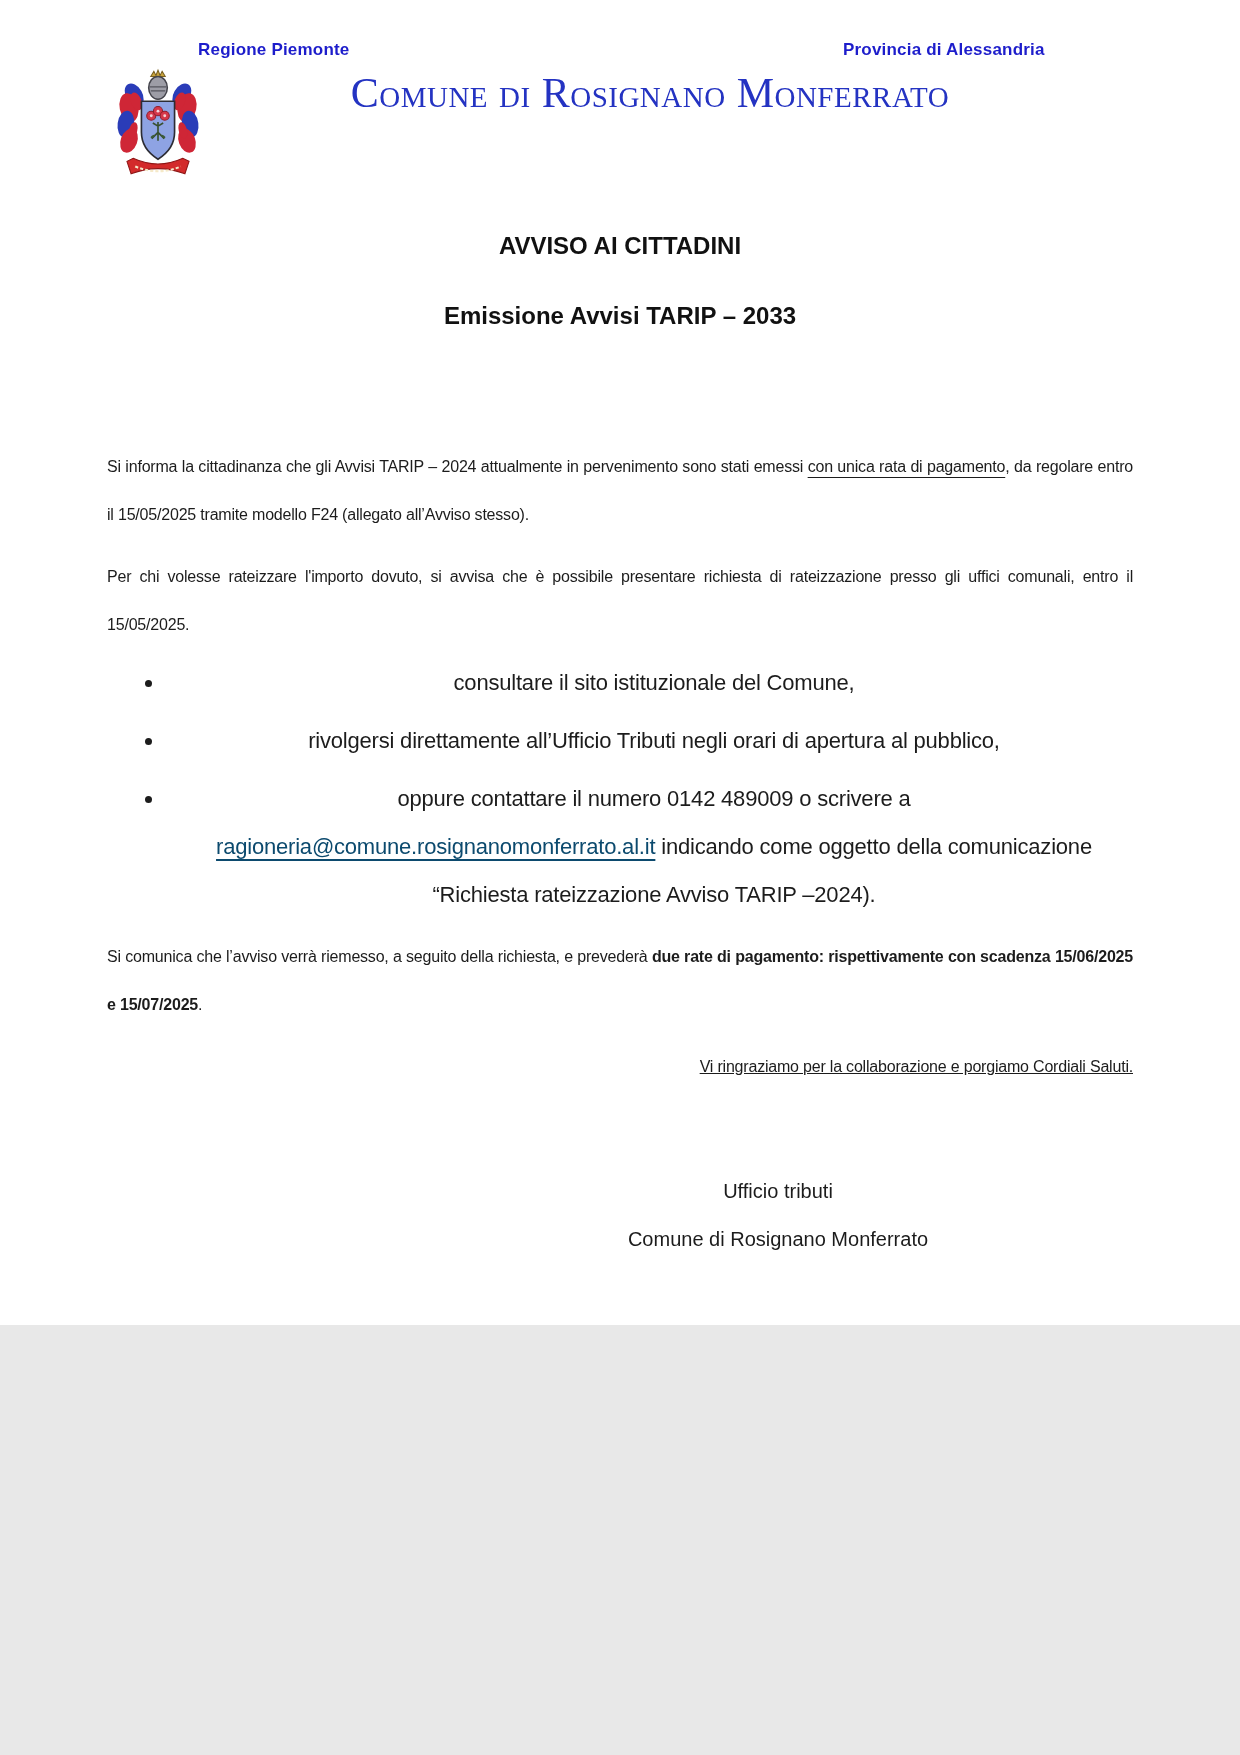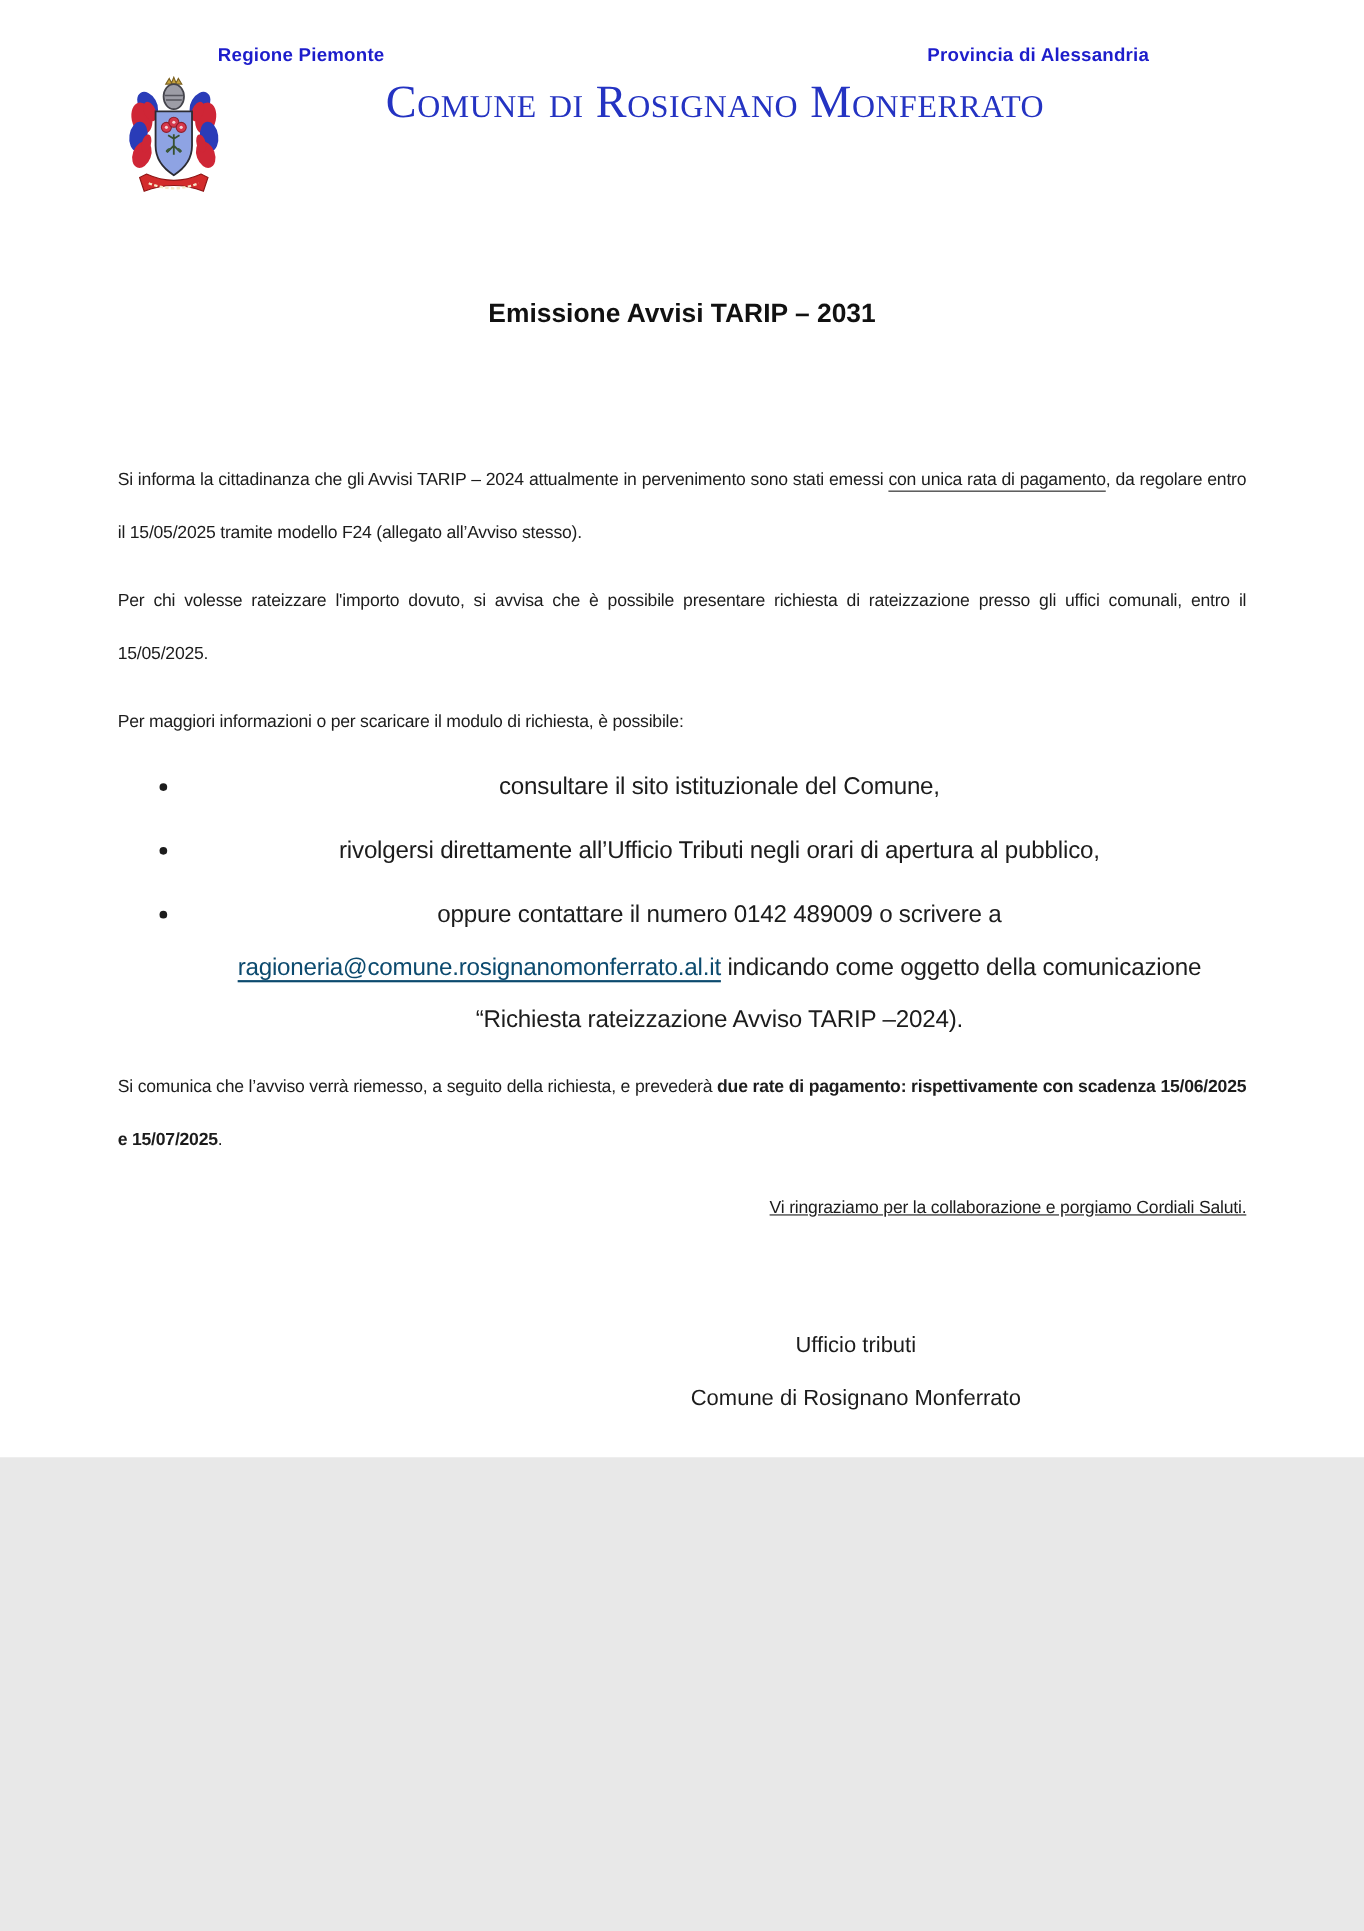--- a/index.html
+++ b/index.html
@@ -147,25 +147,25 @@
       <g>
         <path d="M14 94 l6 -3 q24 11 48 0 l6 3 -4 12 q-26 -10 -52 0 z" fill="#d32b2b" stroke="#8e1515" stroke-width="1"></path>
         <path d="M22 99 q22 9 44 0" stroke="#f5e9c8" stroke-width="2" fill="none" stroke-dasharray="3 2"></path>
       </g>
     </svg>
   </div>
 
   <div class="muni-title">Comune di Rosignano Monferrato</div>
 
   <div class="doc">
-    <h2 class="doc-subtitle">Emissione Avvisi TARIP – 2031</h2>
+    <h1 class="doc-title">AVVISO AI CITTADINI</h1>
+    <h2 class="doc-subtitle">Emissione Avvisi TARIP – 2033</h2>
 
     <p class="first-para"><span>Si informa la cittadinanza che gli Avvisi TARIP – 2024 attualmente in pervenimento sono stati emessi </span><span class="u">con unica rata di pagamento</span><span>, da regolare entro il 15/05/2025 tramite modello F24 (allegato all’Avviso stesso).</span></p>
     <p><span>Per chi volesse rateizzare l'importo dovuto, si avvisa che è possibile presentare richiesta di rateizzazione presso gli uffici comunali, entro il 15/05/2025.</span></p>
-    <p><span>Per maggiori informazioni o per scaricare il modulo di richiesta, è possibile:</span></p>
 
     <ul class="notice-list">
       <li><span>consultare il sito istituzionale del Comune,</span></li>
       <li><span>rivolgersi direttamente all’Ufficio Tributi negli orari di apertura al pubblico,</span></li>
       <li><span>oppure contattare il numero 0142 489009 o scrivere a </span><a class="email-link">ragioneria@comune.rosignanomonferrato.al.it</a><span> indicando come oggetto della comunicazione “Richiesta rateizzazione Avviso TARIP –2024).</span></li>
     </ul>
 
     <p><span>Si comunica che l’avviso verrà riemesso, a seguito della richiesta, e prevederà </span><span class="b">due rate di pagamento: rispettivamente con scadenza 15/06/2025 e 15/07/2025</span><span>.</span></p>
     <p class="no-justify"><span>Vi ringraziamo per la collaborazione e porgiamo Cordiali Saluti.</span></p>
 

